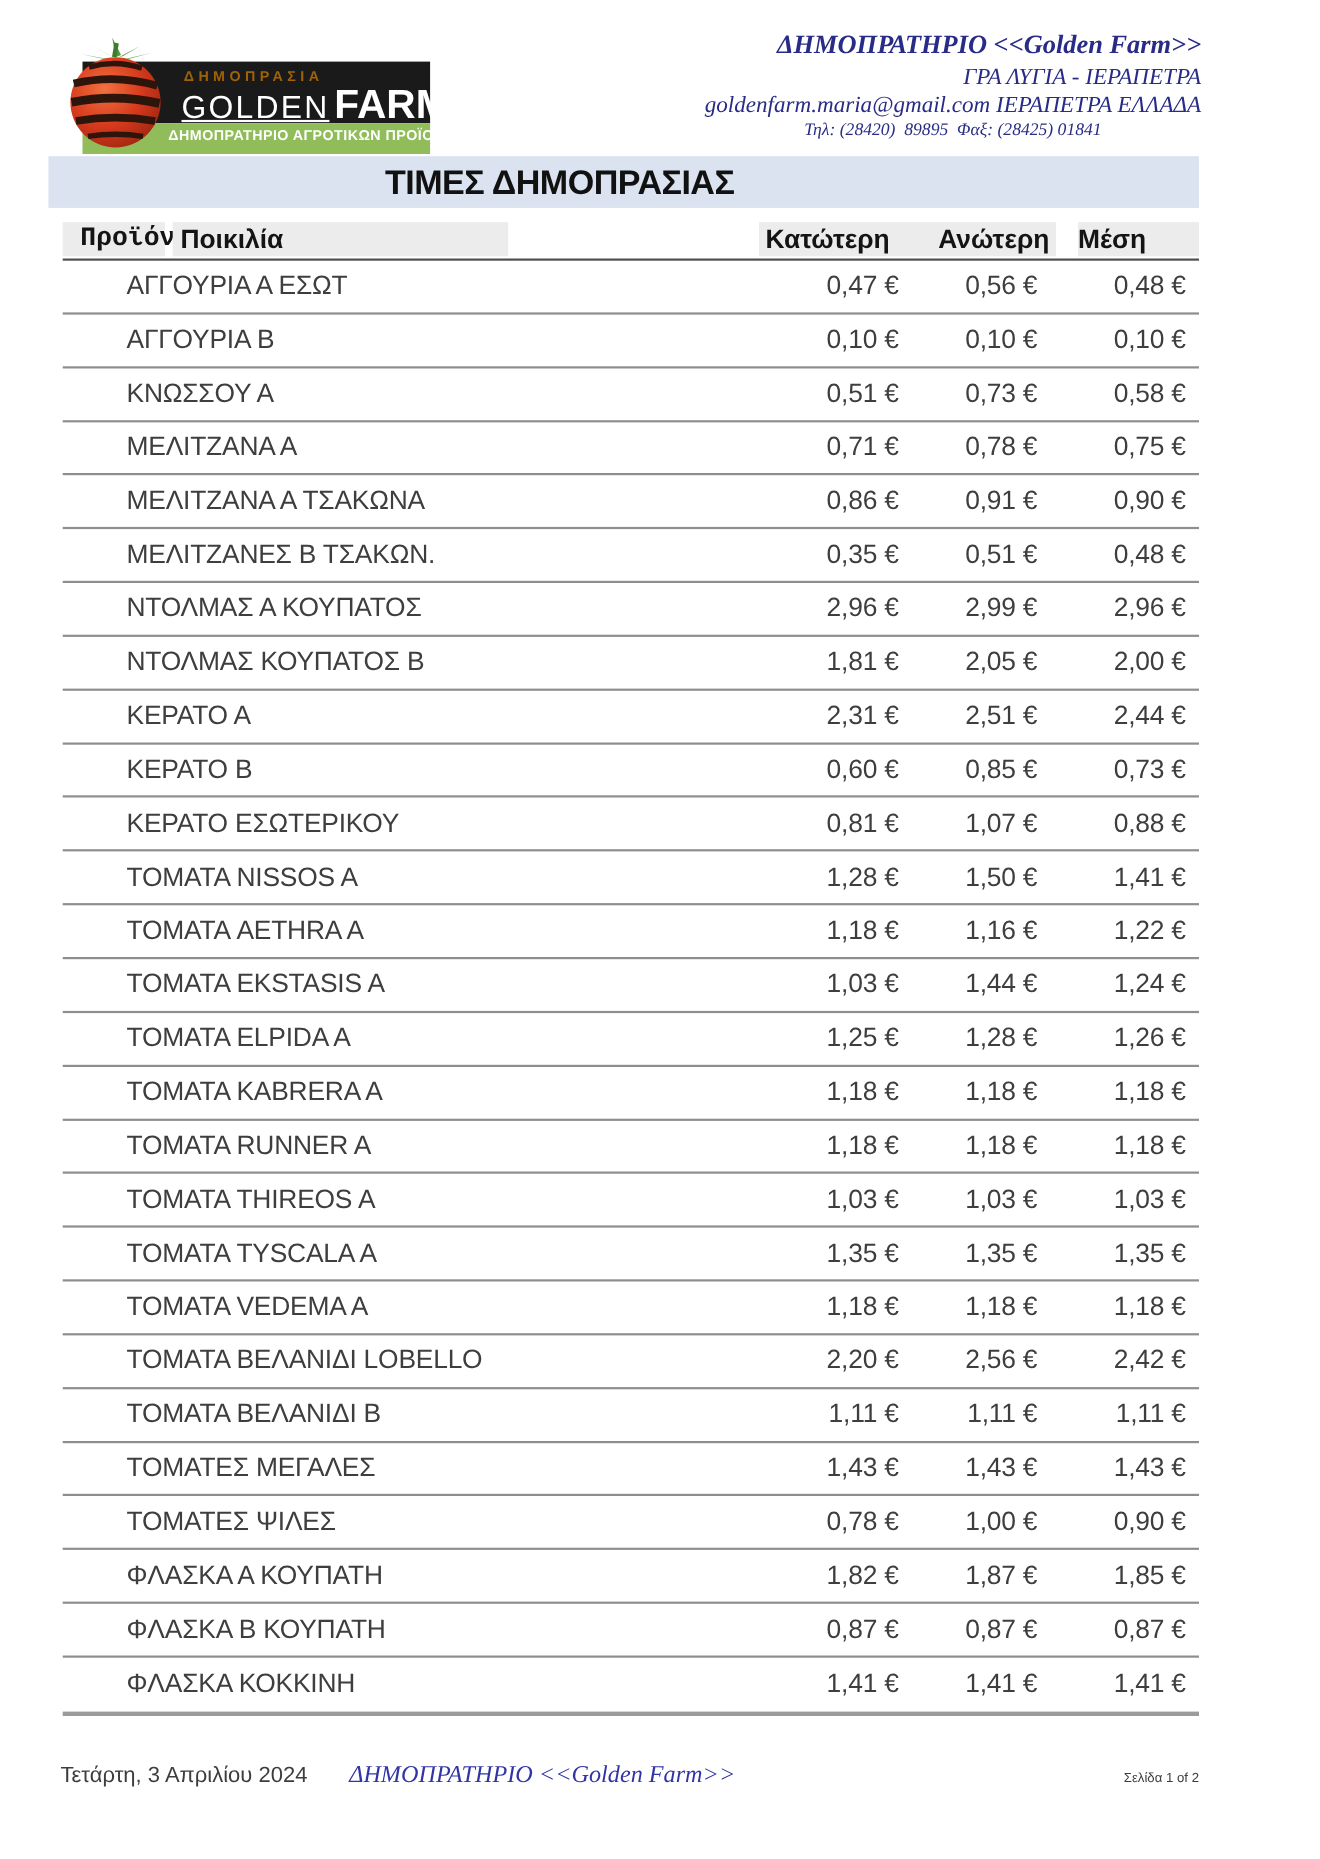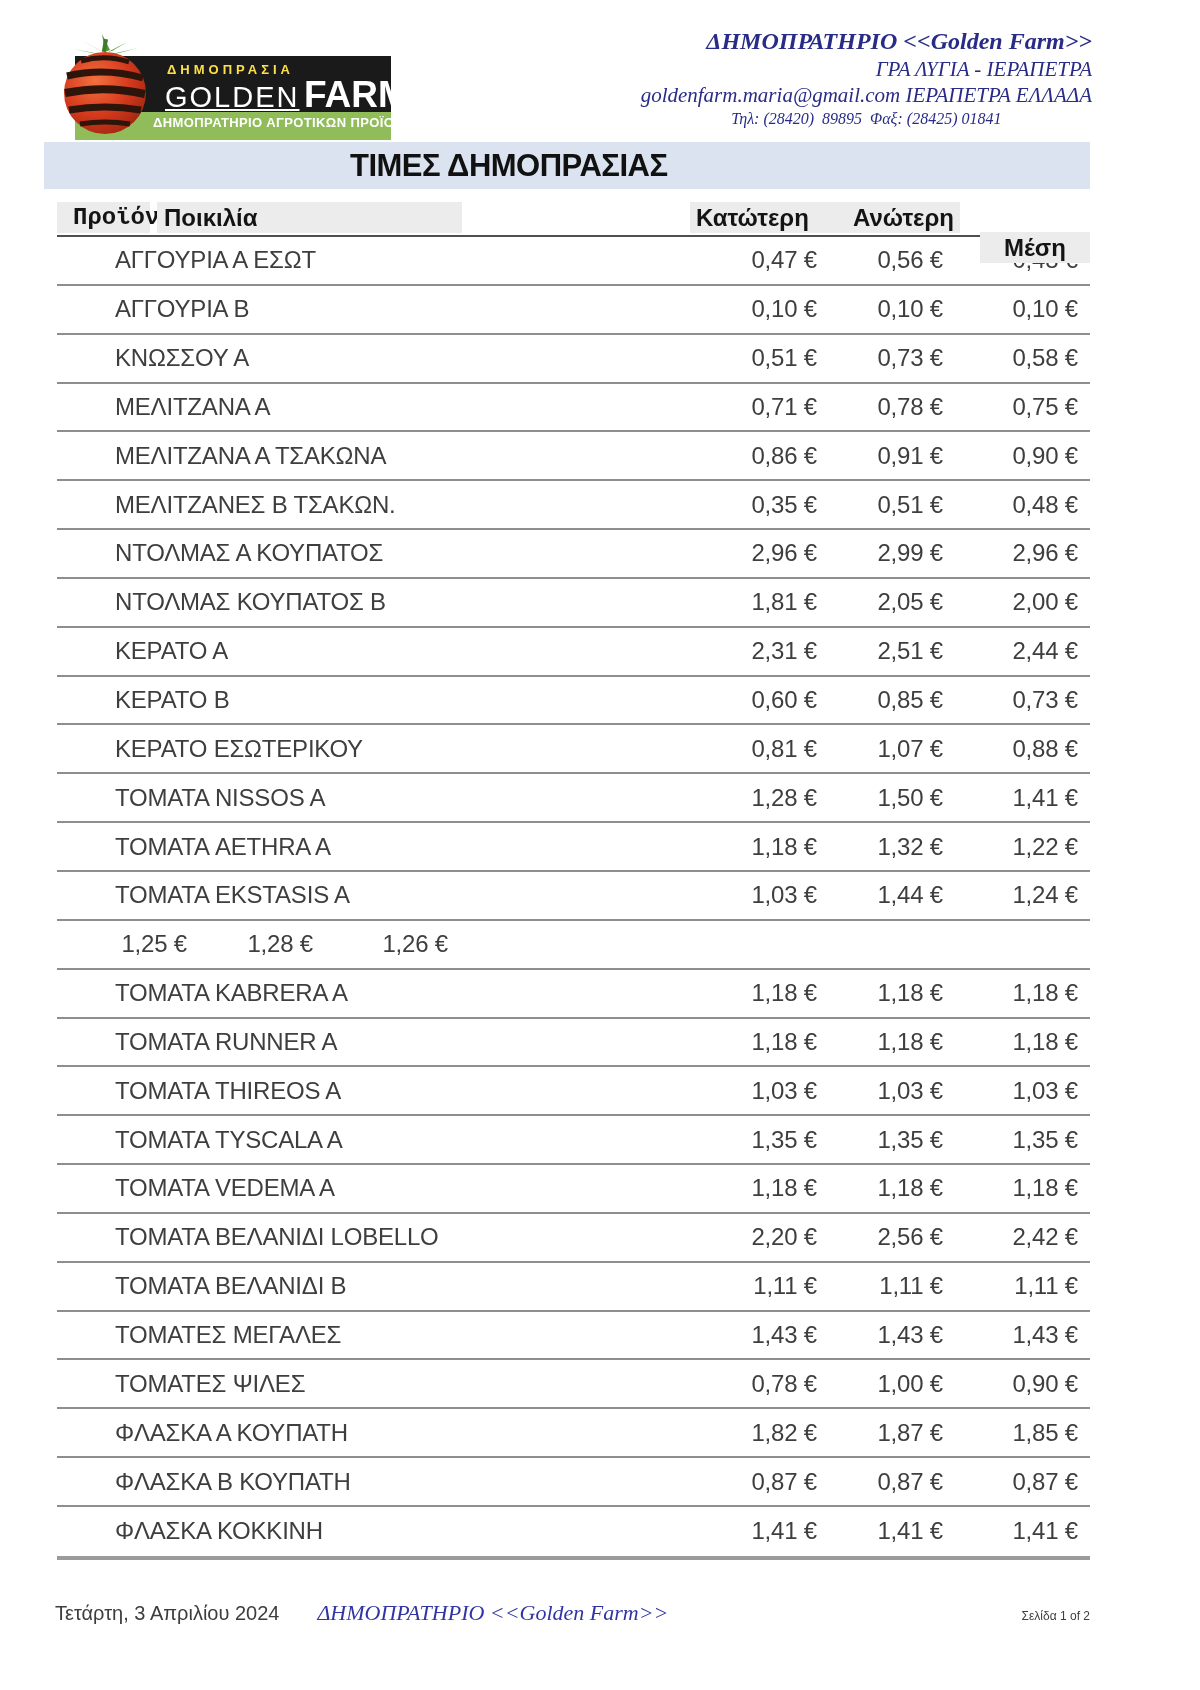--- a/index.html
+++ b/index.html
@@ -2,21 +2,21 @@
 <html><head>
 <meta charset="utf-8">
 <style>
   html,body{margin:0;padding:0;background:#ffffff;}
   .page{position:relative;width:1200px;height:1690px;background:#ffffff;overflow:hidden;
         font-family:"Liberation Sans", sans-serif;}
 
   
   .logo{position:absolute;left:55px;top:30px;width:345px;height:104px;}
   .logo-black{position:absolute;left:20px;top:26px;width:316px;height:56px;background:#1a1a1a;}
-  .logo-auction{position:absolute;left:92px;top:6px;color:#fde047;font-size:13px;font-weight:bold;
+  .logo-auction{position:absolute;left:92px;top:6px;color:#a16207;font-size:13px;font-weight:bold;
                 letter-spacing:4px;white-space:nowrap;}
   .logo-main{position:absolute;left:90px;top:18px;white-space:nowrap;color:#ffffff;}
   .logo-golden{font-size:29px;font-weight:normal;letter-spacing:2px;text-decoration:underline;}
   .logo-farm{font-size:37px;font-weight:800;letter-spacing:0;}
   .logo-green{position:absolute;left:20px;top:82px;width:316px;height:28px;background:#90bd5a;
               color:#ffffff;font-weight:bold;font-size:13px;line-height:21px;text-align:center;
               padding-left:78px;box-sizing:border-box;white-space:nowrap;letter-spacing:0.4px;}
   .tomato{position:absolute;left:-2px;top:4px;width:106px;height:102px;z-index:2;}
 
   
@@ -37,21 +37,21 @@
             justify-content:center;font-size:25px;font-weight:bold;color:#1a1a1a;}
 
   
   .ptable{position:absolute;left:57px;top:202px;width:1033px;border-bottom:4px solid #9b9b9b;}
   .thead{position:relative;height:33px;border-bottom:2px solid #4f4f4f;}
   .hblock{position:absolute;top:0;height:31px;background:#ececec;font-size:24px;font-weight:bold;
           color:#141414;line-height:31px;box-sizing:border-box;white-space:nowrap;}
   .hb-product{left:0;width:93px;padding-left:16px;font-family:Liberation Mono, monospace;}
   .hb-variety{left:100px;width:305px;padding-left:7px;}
   .hb-minmax{left:633px;width:270px;display:flex;justify-content:space-between;padding:0 6px;}
-  .hb-avg{left:923px;width:110px;text-align:center;margin-top:30px;}
+  .hb-avg{left:923px;width:110px;}
 
   .row{display:flex;align-items:center;height:48.85px;box-sizing:border-box;
        border-bottom:2px solid #8e8e8e;font-size:24px;font-weight:normal;color:#3e3e3e;
        padding-right:12px;letter-spacing:-0.2px;}
   .row:last-child{border-bottom:none;}
   .c-name{flex:1;padding-left:58px;white-space:nowrap;}
   .c-low{width:130px;text-align:right;white-space:nowrap;}
   .c-high{width:126px;text-align:right;white-space:nowrap;}
   .c-avg{width:135px;text-align:right;white-space:nowrap;}
 
@@ -205,32 +205,33 @@
         <div class="row">
           <div class="c-name">ΤΟΜΑΤΑ NISSOS A</div>
           <div class="c-low">1,28 €</div>
           <div class="c-high">1,50 €</div>
           <div class="c-avg">1,41 €</div>
         </div>
 
         <div class="row">
           <div class="c-name">ΤΟΜΑΤΑ AETHRA A</div>
           <div class="c-low">1,18 €</div>
-          <div class="c-high">1,32 €</div>
+          <div class="c-high">1,16 €</div>
           <div class="c-avg">1,22 €</div>
         </div>
 
         <div class="row">
           <div class="c-name">ΤΟΜΑΤΑ EKSTASIS A</div>
           <div class="c-low">1,03 €</div>
           <div class="c-high">1,44 €</div>
           <div class="c-avg">1,24 €</div>
         </div>
 
         <div class="row">
+          <div class="c-name">ΤΟΜΑΤΑ ELPIDA A</div>
           <div class="c-low">1,25 €</div>
           <div class="c-high">1,28 €</div>
           <div class="c-avg">1,26 €</div>
         </div>
 
         <div class="row">
           <div class="c-name">ΤΟΜΑΤΑ KABRERA A</div>
           <div class="c-low">1,18 €</div>
           <div class="c-high">1,18 €</div>
           <div class="c-avg">1,18 €</div>

